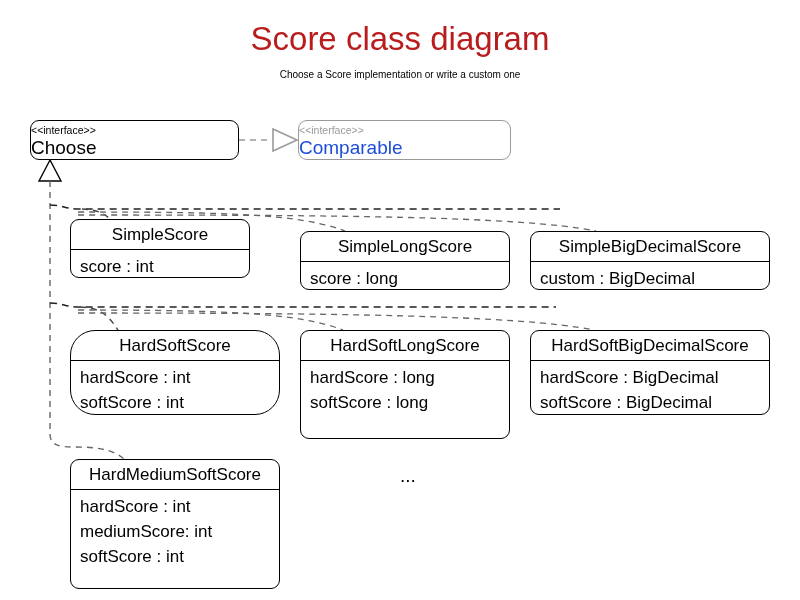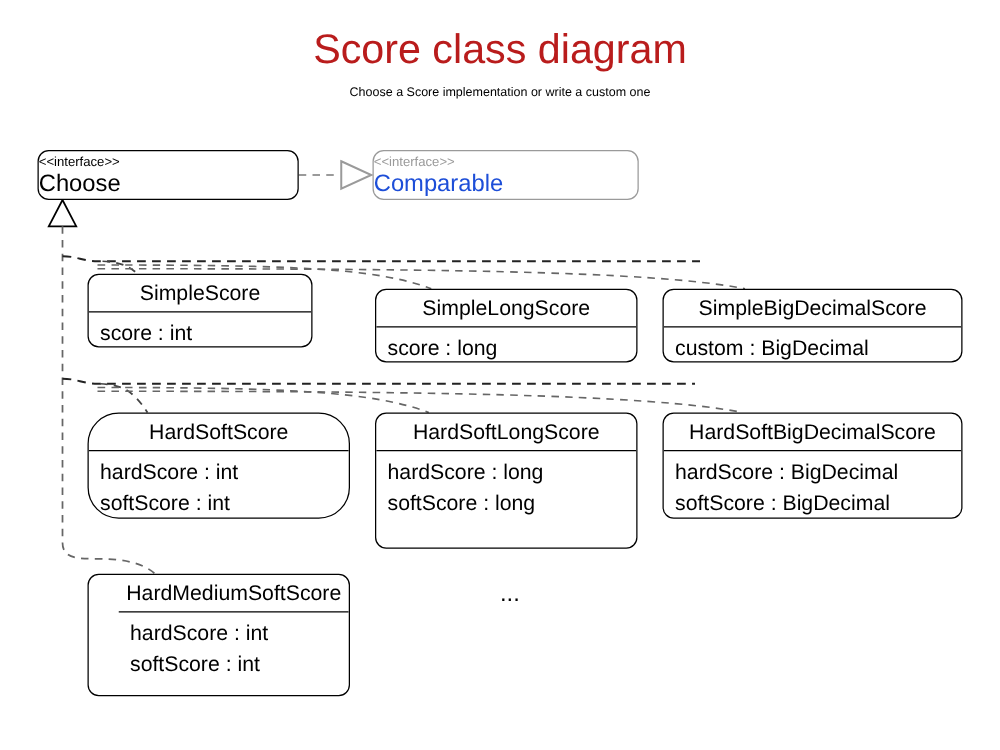--- a/index.html
+++ b/index.html
@@ -187,23 +187,24 @@
   </div>
 
   <div class="class-box" style="left:530px; top:330px; width:240px; height:85px;">
     <div class="class-header">HardSoftBigDecimalScore</div>
     <div class="class-attrs">
       <div class="attr">hardScore : BigDecimal</div>
       <div class="attr">softScore : BigDecimal</div>
     </div>
   </div>
 
-  <div class="class-box" style="left:70px; top:459px; width:210px; height:98px;padding-left:24px;">
+  <div class="class-box" style="left:70px; top:459px; width:210px; height:130px;">
     <div class="class-header">HardMediumSoftScore</div>
     <div class="class-attrs">
       <div class="attr">hardScore : int</div>
+      <div class="attr">mediumScore: int</div>
       <div class="attr">softScore : int</div>
     </div>
   </div>
 
   <div class="ellipsis" style="left:400px; top:466px;">...</div>
 
 </div>
 
 </body></html>

